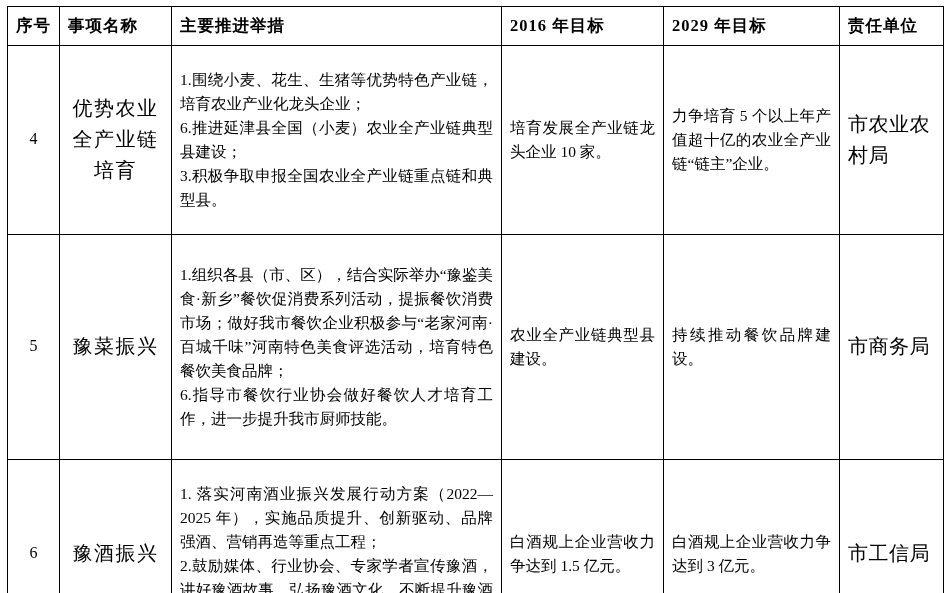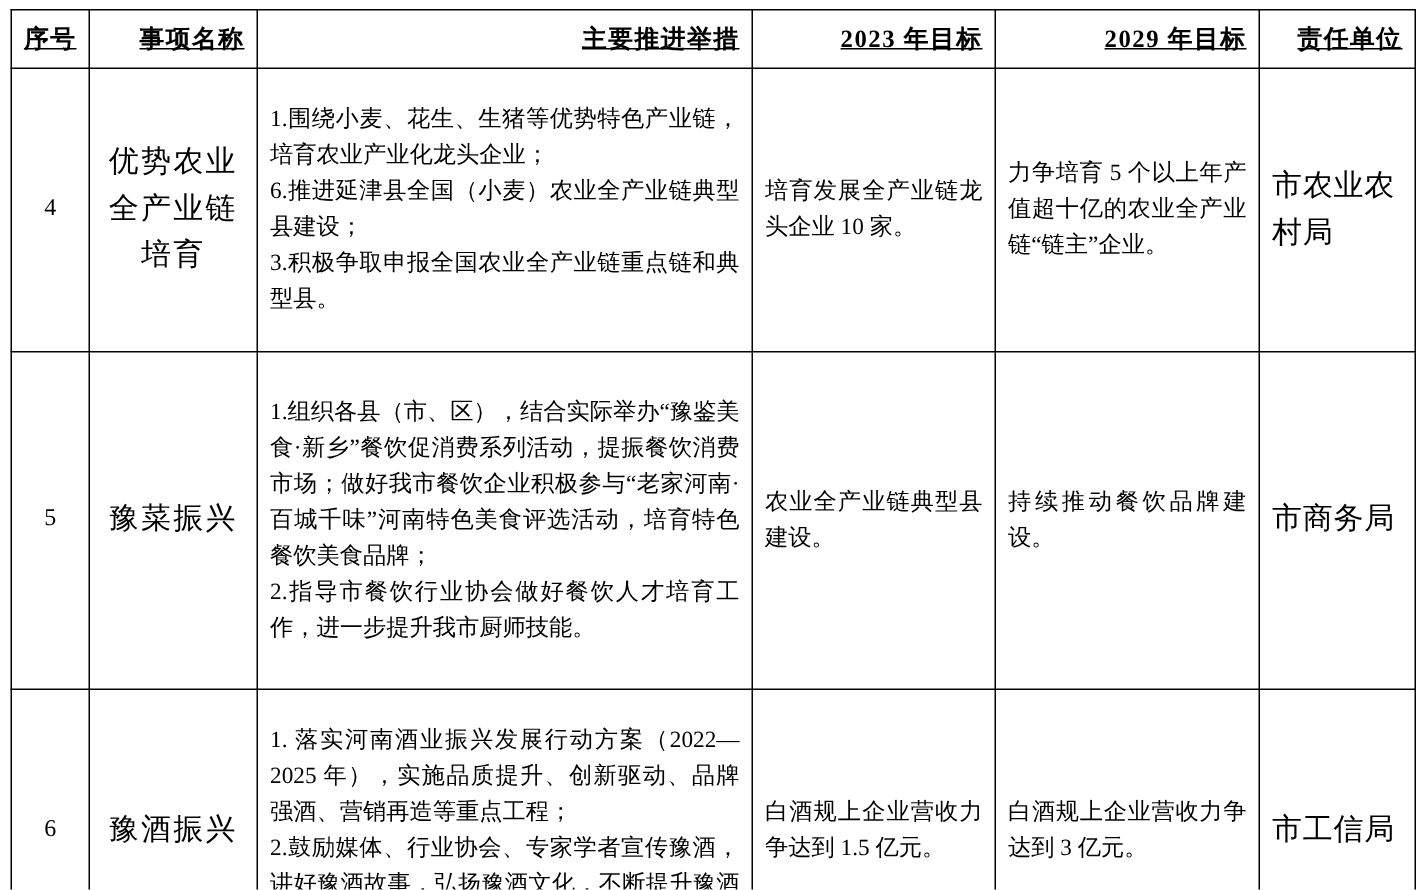--- a/index.html
+++ b/index.html
@@ -27,26 +27,25 @@
     margin: 0;
   }
   table.plan th,
   table.plan td {
     border: 1px solid #000000;
     vertical-align: middle;
     padding: 6px 8px;
     line-height: 1.55;
   }
   thead th {
-    text-align: right;
+    text-align: left;
     font-weight: bold;
     font-size: 16.5px;
     letter-spacing: 1px;
     padding: 7px 4px;
-    text-decoration: underline;
   }
   col.c-no      { width: 52px; }
   col.c-name    { width: 112px; }
   col.c-measure { width: 330px; }
   col.c-t2023   { width: 162px; }
   col.c-t2025   { width: 176px; }
   col.c-unit    { width: 104px; }
 
   td.no {
     text-align: center;
@@ -92,21 +91,21 @@
       <col class="c-measure">
       <col class="c-t2023">
       <col class="c-t2025">
       <col class="c-unit">
     </colgroup>
     <thead>
       <tr>
         <th>序号</th>
         <th>事项名称</th>
         <th>主要推进举措</th>
-        <th>2023 年目标</th>
+        <th>2016 年目标</th>
         <th>2029 年目标</th>
         <th>责任单位</th>
       </tr>
     </thead>
     <tbody>
       <tr class="row-h1">
         <td class="no">4</td>
         <td class="name">优势农业全产业链培育</td>
         <td class="measure">
           <p>1.围绕小麦、花生、生猪等优势特色产业链，培育农业产业化龙头企业；</p>
@@ -115,21 +114,21 @@
         </td>
         <td class="goal">培育发展全产业链龙头企业 10 家。</td>
         <td class="goal">力争培育 5 个以上年产值超十亿的农业全产业链“链主”企业。</td>
         <td class="unit">市农业农村局</td>
       </tr>
       <tr class="row-h2">
         <td class="no">5</td>
         <td class="name">豫菜振兴</td>
         <td class="measure">
           <p>1.组织各县（市、区），结合实际举办“豫鉴美食·新乡”餐饮促消费系列活动，提振餐饮消费市场；做好我市餐饮企业积极参与“老家河南·百城千味”河南特色美食评选活动，培育特色餐饮美食品牌；</p>
-          <p>2.指导市餐饮行业协会做好餐饮人才培育工作，进一步提升我市厨师技能。</p>
+          <p>6.指导市餐饮行业协会做好餐饮人才培育工作，进一步提升我市厨师技能。</p>
         </td>
         <td class="goal">农业全产业链典型县建设。</td>
         <td class="goal">持续推动餐饮品牌建设。</td>
         <td class="unit">市商务局</td>
       </tr>
       <tr class="row-h3">
         <td class="no">6</td>
         <td class="name">豫酒振兴</td>
         <td class="measure">
           <p>1. 落实河南酒业振兴发展行动方案（2022—2025 年），实施品质提升、创新驱动、品牌强酒、营销再造等重点工程；</p>

